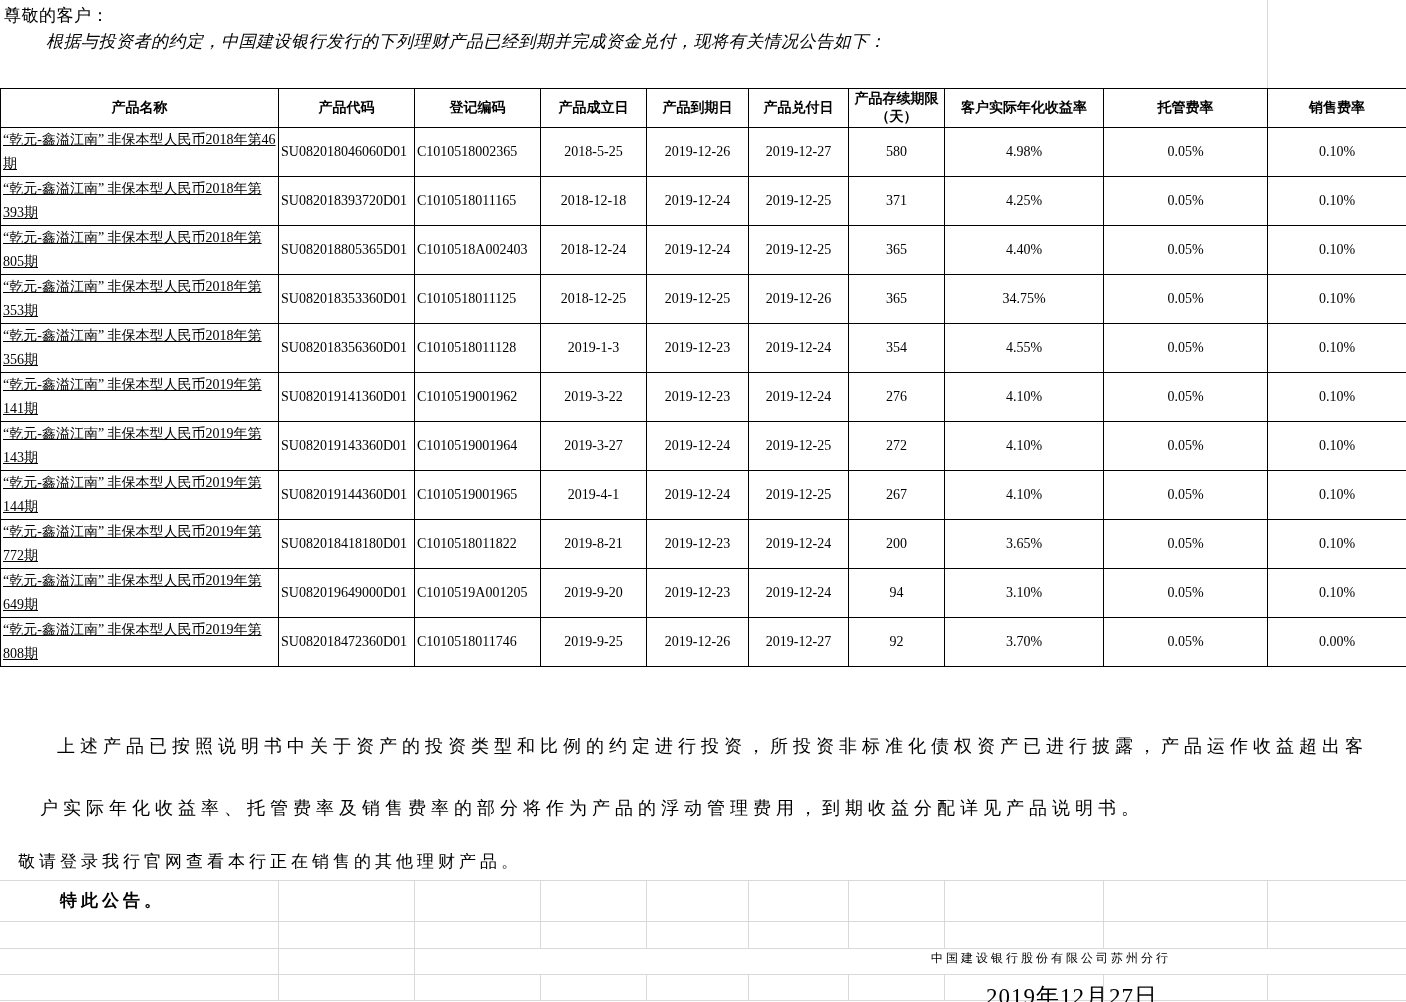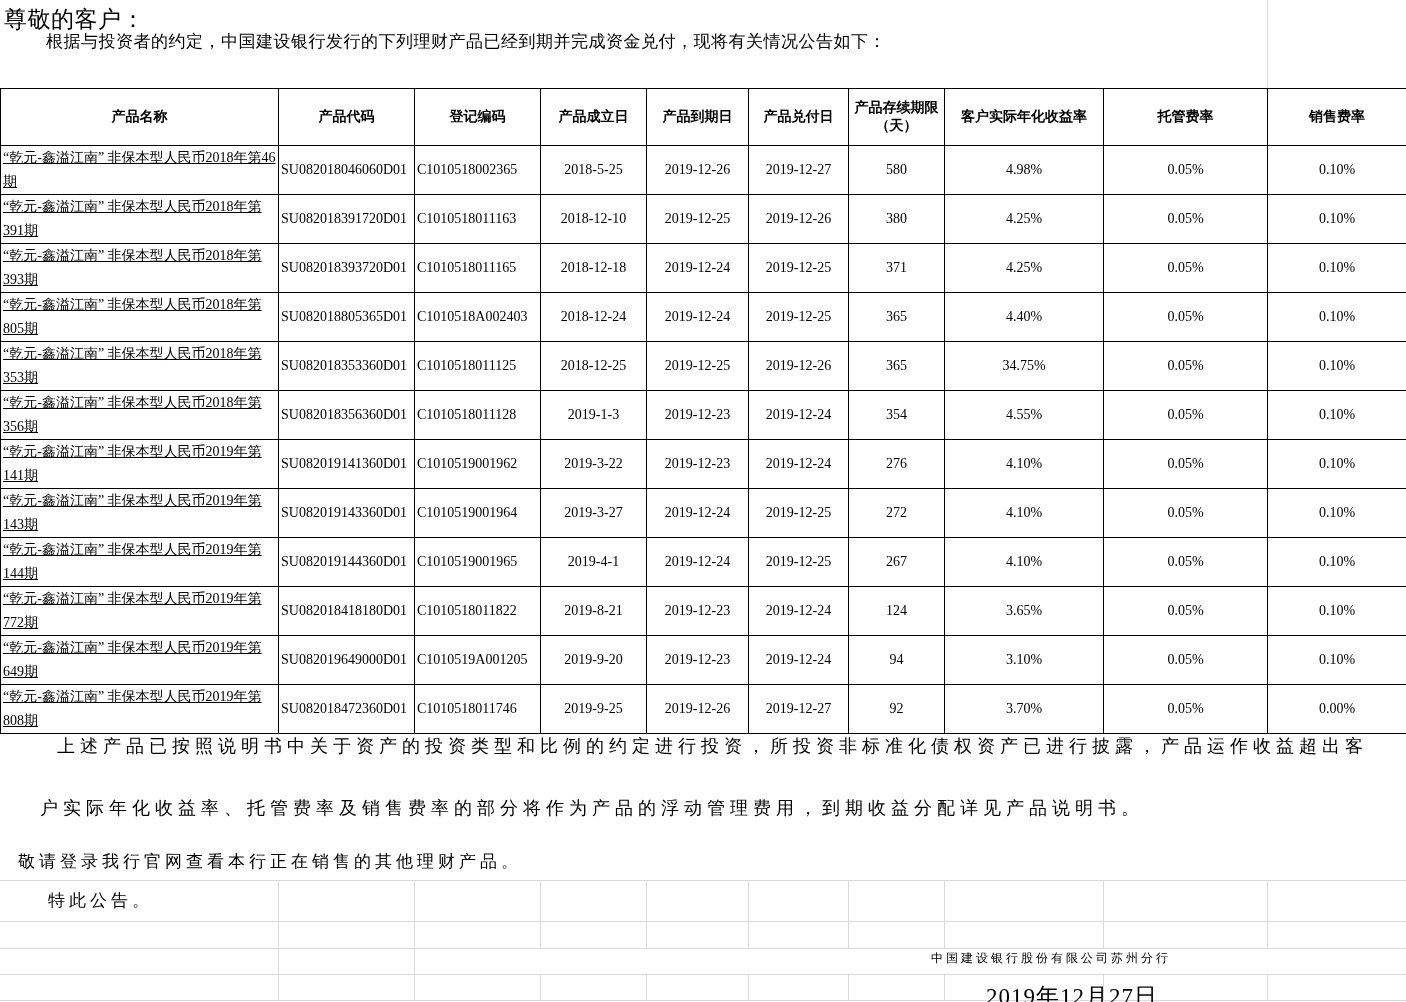--- a/index.html
+++ b/index.html
@@ -5,48 +5,48 @@
   html,body{margin:0;padding:0;background:#fff;}
   .sheet{
     position:relative;
     width:1406px;height:1002px;
     background:#ffffff;
     color:#000;
     font-family:"Liberation Serif","DejaVu Serif",serif;
     overflow:hidden;
   }
   .txt{position:absolute;white-space:nowrap;line-height:1.2;}
-  .salutation{left:4px;top:6px;font-size:23px;letter-spacing:0.5px;}
-  .intro{left:46px;top:32px;font-size:17px;letter-spacing:0.5px;}
+  .salutation{left:4px;top:6px;font-size:17px;letter-spacing:0.5px;}
+  .intro{left:46px;top:32px;font-size:17px;letter-spacing:0.5px;font-style:italic;}
 
   table.product{
     position:absolute;left:0;top:88px;
     width:1406px;
     border-collapse:collapse;
     table-layout:fixed;
   }
   table.product th, table.product td{
     border:1px solid #000;
     overflow:hidden;
     vertical-align:middle;
     font-size:14px;
     padding:0 2px;
   }
-  table.product thead tr{height:57px;margin-top:12px;}
+  table.product thead tr{height:39px;margin-top:12px;}
   table.product tbody tr{height:48px;}
   table.product th{font-weight:bold;text-align:center;padding:0 4px;}
   table.product th.c6{padding:0 2px;}
   td.c0{text-align:left;padding:0 5px;line-height:24px;text-decoration:underline;}
   td.c1,td.c2{text-align:left;padding-left:3px;}
   td.c3,td.c4,td.c5,td.c6,td.c7,td.c8,td.c9{text-align:center;}
 
   .para1{left:57px;top:736px;font-size:18px;letter-spacing:5px;}
   .para2{left:4px;top:798px;font-size:18px;letter-spacing:5px;margin-left:36px;}
   .notice{left:18px;top:852px;font-size:17px;letter-spacing:4px;}
-  .closing{left:48px;top:891px;font-size:17px;letter-spacing:4px;}
+  .closing{left:60px;top:891px;font-size:17px;letter-spacing:4px;font-weight:bold;}
   .issuer{left:931px;top:951px;font-size:12px;letter-spacing:3px;}
   .docdate{left:986px;top:983px;font-size:23px;letter-spacing:1px;}
 
   .gridline{position:absolute;background:#d9d9d9;}
 </style>
 </head>
 <body>
 
 <div class="sheet">
 
@@ -116,32 +116,20 @@
           <td class="c2">C1010518002365</td>
           <td class="c3">2018-5-25</td>
           <td class="c4">2019-12-26</td>
           <td class="c5">2019-12-27</td>
           <td class="c6">580</td>
           <td class="c7">4.98%</td>
           <td class="c8">0.05%</td>
           <td class="c9">0.10%</td>
         </tr>
         <tr>
-          <td class="c0">“乾元-鑫溢江南” 非保本型人民币2018年第391期</td>
-          <td class="c1">SU082018391720D01</td>
-          <td class="c2">C1010518011163</td>
-          <td class="c3">2018-12-10</td>
-          <td class="c4">2019-12-25</td>
-          <td class="c5">2019-12-26</td>
-          <td class="c6">380</td>
-          <td class="c7">4.25%</td>
-          <td class="c8">0.05%</td>
-          <td class="c9">0.10%</td>
-        </tr>
-        <tr>
           <td class="c0">“乾元-鑫溢江南” 非保本型人民币2018年第393期</td>
           <td class="c1">SU082018393720D01</td>
           <td class="c2">C1010518011165</td>
           <td class="c3">2018-12-18</td>
           <td class="c4">2019-12-24</td>
           <td class="c5">2019-12-25</td>
           <td class="c6">371</td>
           <td class="c7">4.25%</td>
           <td class="c8">0.05%</td>
           <td class="c9">0.10%</td>
@@ -218,21 +206,21 @@
           <td class="c8">0.05%</td>
           <td class="c9">0.10%</td>
         </tr>
         <tr>
           <td class="c0">“乾元-鑫溢江南” 非保本型人民币2019年第772期</td>
           <td class="c1">SU082018418180D01</td>
           <td class="c2">C1010518011822</td>
           <td class="c3">2019-8-21</td>
           <td class="c4">2019-12-23</td>
           <td class="c5">2019-12-24</td>
-          <td class="c6">124</td>
+          <td class="c6">200</td>
           <td class="c7">3.65%</td>
           <td class="c8">0.05%</td>
           <td class="c9">0.10%</td>
         </tr>
         <tr>
           <td class="c0">“乾元-鑫溢江南” 非保本型人民币2019年第649期</td>
           <td class="c1">SU082019649000D01</td>
           <td class="c2">C1010519A001205</td>
           <td class="c3">2019-9-20</td>
           <td class="c4">2019-12-23</td>

